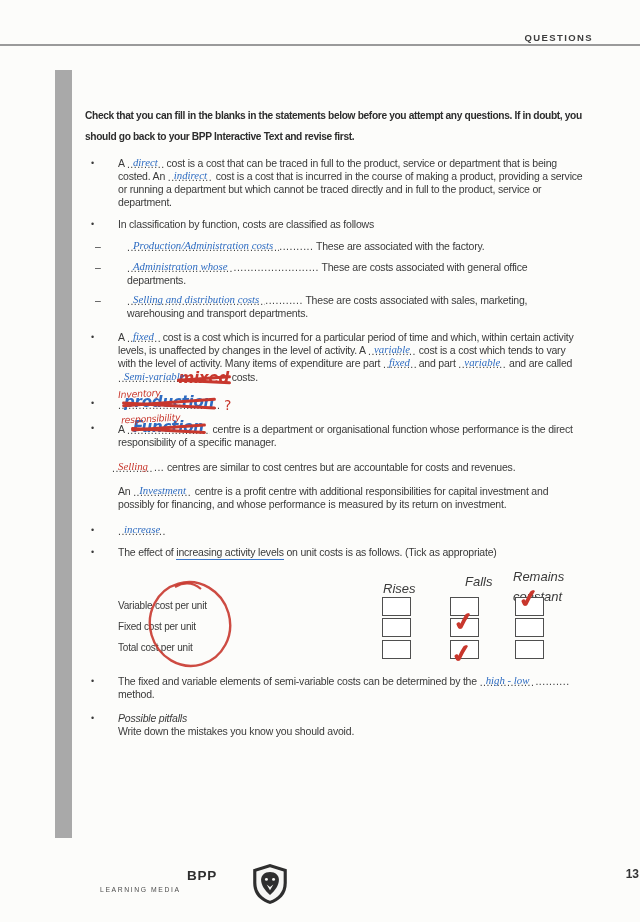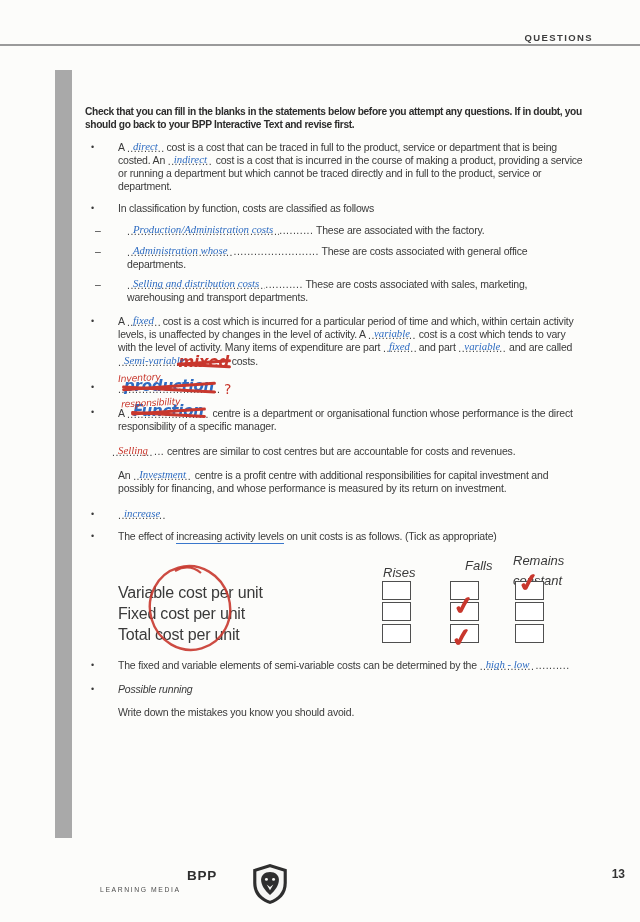--- a/index.html
+++ b/index.html
@@ -7,21 +7,21 @@
         font-family:"Liberation Sans",sans-serif;color:#3a3a3a;overflow:hidden;}
   .questions-label{position:absolute;top:32px;right:47px;font-size:9.5px;font-weight:bold;
         letter-spacing:1.4px;color:#3d3d3d;}
   .top-rule{position:absolute;top:44px;left:0;width:640px;height:2px;background:#9a9a9a;}
   .spine{position:absolute;left:55px;top:70px;width:17px;height:768px;background:#a9a9a9;}
   .titlebar{position:absolute;left:72px;top:70px;width:518px;height:23px;background:#9c9c9c;
         color:#ffffff;font-weight:bold;font-size:12px;line-height:23px;padding-left:13px;
         box-sizing:border-box;letter-spacing:.2px;}
   .content{position:absolute;left:72px;top:93px;width:518px;box-sizing:border-box;
         padding:12px 6px 0 13px;}
-  .intro{font-weight:bold;font-size:10.2px;line-height:13px;letter-spacing:-.35px;color:#2d2d2d;}
+  .intro{font-weight:bold;font-size:10.2px;line-height:21px;letter-spacing:-.35px;color:#2d2d2d;}
   .b{display:flex;}
   .b .mark{width:33px;flex:none;padding-left:6px;box-sizing:border-box;font-size:9px;line-height:13px;}
   .b .bt{flex:1;font-size:10.5px;line-height:13px;letter-spacing:-.2px;}
   .fn-item{display:flex;}
   .fn-item .mark{width:42px;flex:none;padding-left:10px;box-sizing:border-box;font-size:10.5px;line-height:13px;}
   .fn-item .bt{flex:1;font-size:10.5px;line-height:13px;letter-spacing:-.2px;}
   .plain{margin-left:33px;font-size:10.5px;line-height:13px;letter-spacing:-.2px;}
   .hw{font-family:Liberation Serif, serif;font-style:italic;color:#2d6bc1;font-size:10.8px;letter-spacing:0;}
   .hwr{color:#c8372d;}
   .od{position:relative;display:inline-block;padding:0 6px;}
@@ -39,29 +39,29 @@
         background:#c8372d;border-radius:2px;z-index:3;}
   .scrib::before{top:42%;transform:rotate(-4deg);}
   .scrib::after{top:58%;transform:rotate(3deg);}
   .scrib.red{color:#c8372d;}
   .qmark{color:#c8372d;font-size:14px;font-family:"DejaVu Sans",sans-serif;vertical-align:-2px;padding-left:4px;}
   .ul-blue{border-bottom:1.6px solid #3a77cc;padding-bottom:.5px;}
   .italic{font-style:italic;}
   .tick-area{position:relative;height:106px;}
   .th{position:absolute;font-style:italic;font-size:13px;line-height:20px;color:#3a3a3a;}
   .box{position:absolute;width:29px;height:19px;border:1.6px solid #4f4f4f;background:#ffffff;box-sizing:border-box;}
-  .rowlab{position:absolute;left:33px;font-size:16px;letter-spacing:-.2px;}
+  .rowlab{position:absolute;left:33px;font-size:10px;letter-spacing:-.2px;}
   .tick{position:absolute;color:#c8372d;font-size:25px;line-height:1;font-weight:bold;
         text-shadow:.6px .3px 0 #c8372d;transform:rotate(-7deg);z-index:4;}
   .circle-svg{position:absolute;left:60px;top:14px;z-index:5;}
   .logo-sub{position:absolute;left:100px;top:886px;font-size:6.8px;letter-spacing:1.6px;color:#4c4c4c;}
   .logo-bpp{position:absolute;left:187px;top:868px;font-size:13.5px;font-weight:bold;
         letter-spacing:.8px;color:#2f2f2f;}
   .lion{position:absolute;left:251px;top:863px;}
-  .pageno{position:absolute;top:867px;right:15px;font-size:12px;font-weight:bold;color:#333333;}
+  .pageno{position:absolute;top:867px;right:1px;font-size:12px;font-weight:bold;color:#333333;}
 </style>
 </head>
 <body>
 
 <div class="page">
 
   <div class="questions-label">QUESTIONS</div>
   <div class="top-rule"></div>
   <div class="spine"></div>
 
@@ -146,29 +146,29 @@
 
       <svg class="circle-svg" width="90" height="90" viewBox="0 0 90 90">
         <ellipse cx="45" cy="45" rx="40" ry="42" fill="none" stroke="#c8372d" stroke-width="2.4" opacity="0.9" transform="rotate(-16 45 45)"></ellipse>
         <path d="M30 8 q14 -8 26 2" fill="none" stroke="#c8372d" stroke-width="2.2" opacity="0.9"></path>
       </svg>
     </div>
 
     <div class="b" style="margin-top:4px">
       <span class="mark">•</span>
       <span class="bt"><span>The fixed and variable elements of semi-variable costs can be determined by the </span><span class="od"><span class="od-d">............................................................</span><span class="od-w hw">high - low</span></span><span class="ld">..........</span>
-      </span>
+      <div>method.</div></span>
     </div>
 
     <div class="b" style="margin-top:11px">
       <span class="mark">•</span>
-      <span class="bt italic">Possible running</span>
+      <span class="bt italic">Possible pitfalls</span>
     </div>
 
-    <div class="plain" style="margin-top:10px">Write down the mistakes you know you should avoid.</div>
+    <div class="plain" style="">Write down the mistakes you know you should avoid.</div>
 
   </div>
 
   <div class="logo-sub">LEARNING MEDIA</div>
   <div class="logo-bpp">BPP</div>
   <svg class="lion" width="38" height="42" viewBox="0 0 36 40">
     <path d="M18 1 L34 6 V19 C34 30 27 36 18 39 C9 36 2 30 2 19 V6 Z" fill="#2e2e2e"></path>
     <path d="M18 4 L31 8 V19 C31 28 25 33.5 18 36 C11 33.5 5 28 5 19 V8 Z" fill="#f6f6f4"></path>
     <path d="M18 8.5 C12.8 8.5 9.5 11.8 9.5 16 C9.5 21.2 13 26.2 18 30.5 C23 26.2 26.5 21.2 26.5 16 C26.5 11.8 23.2 8.5 18 8.5 Z" fill="#2e2e2e"></path>
     <circle cx="14.6" cy="15.6" r="1.4" fill="#f6f6f4"></circle>

